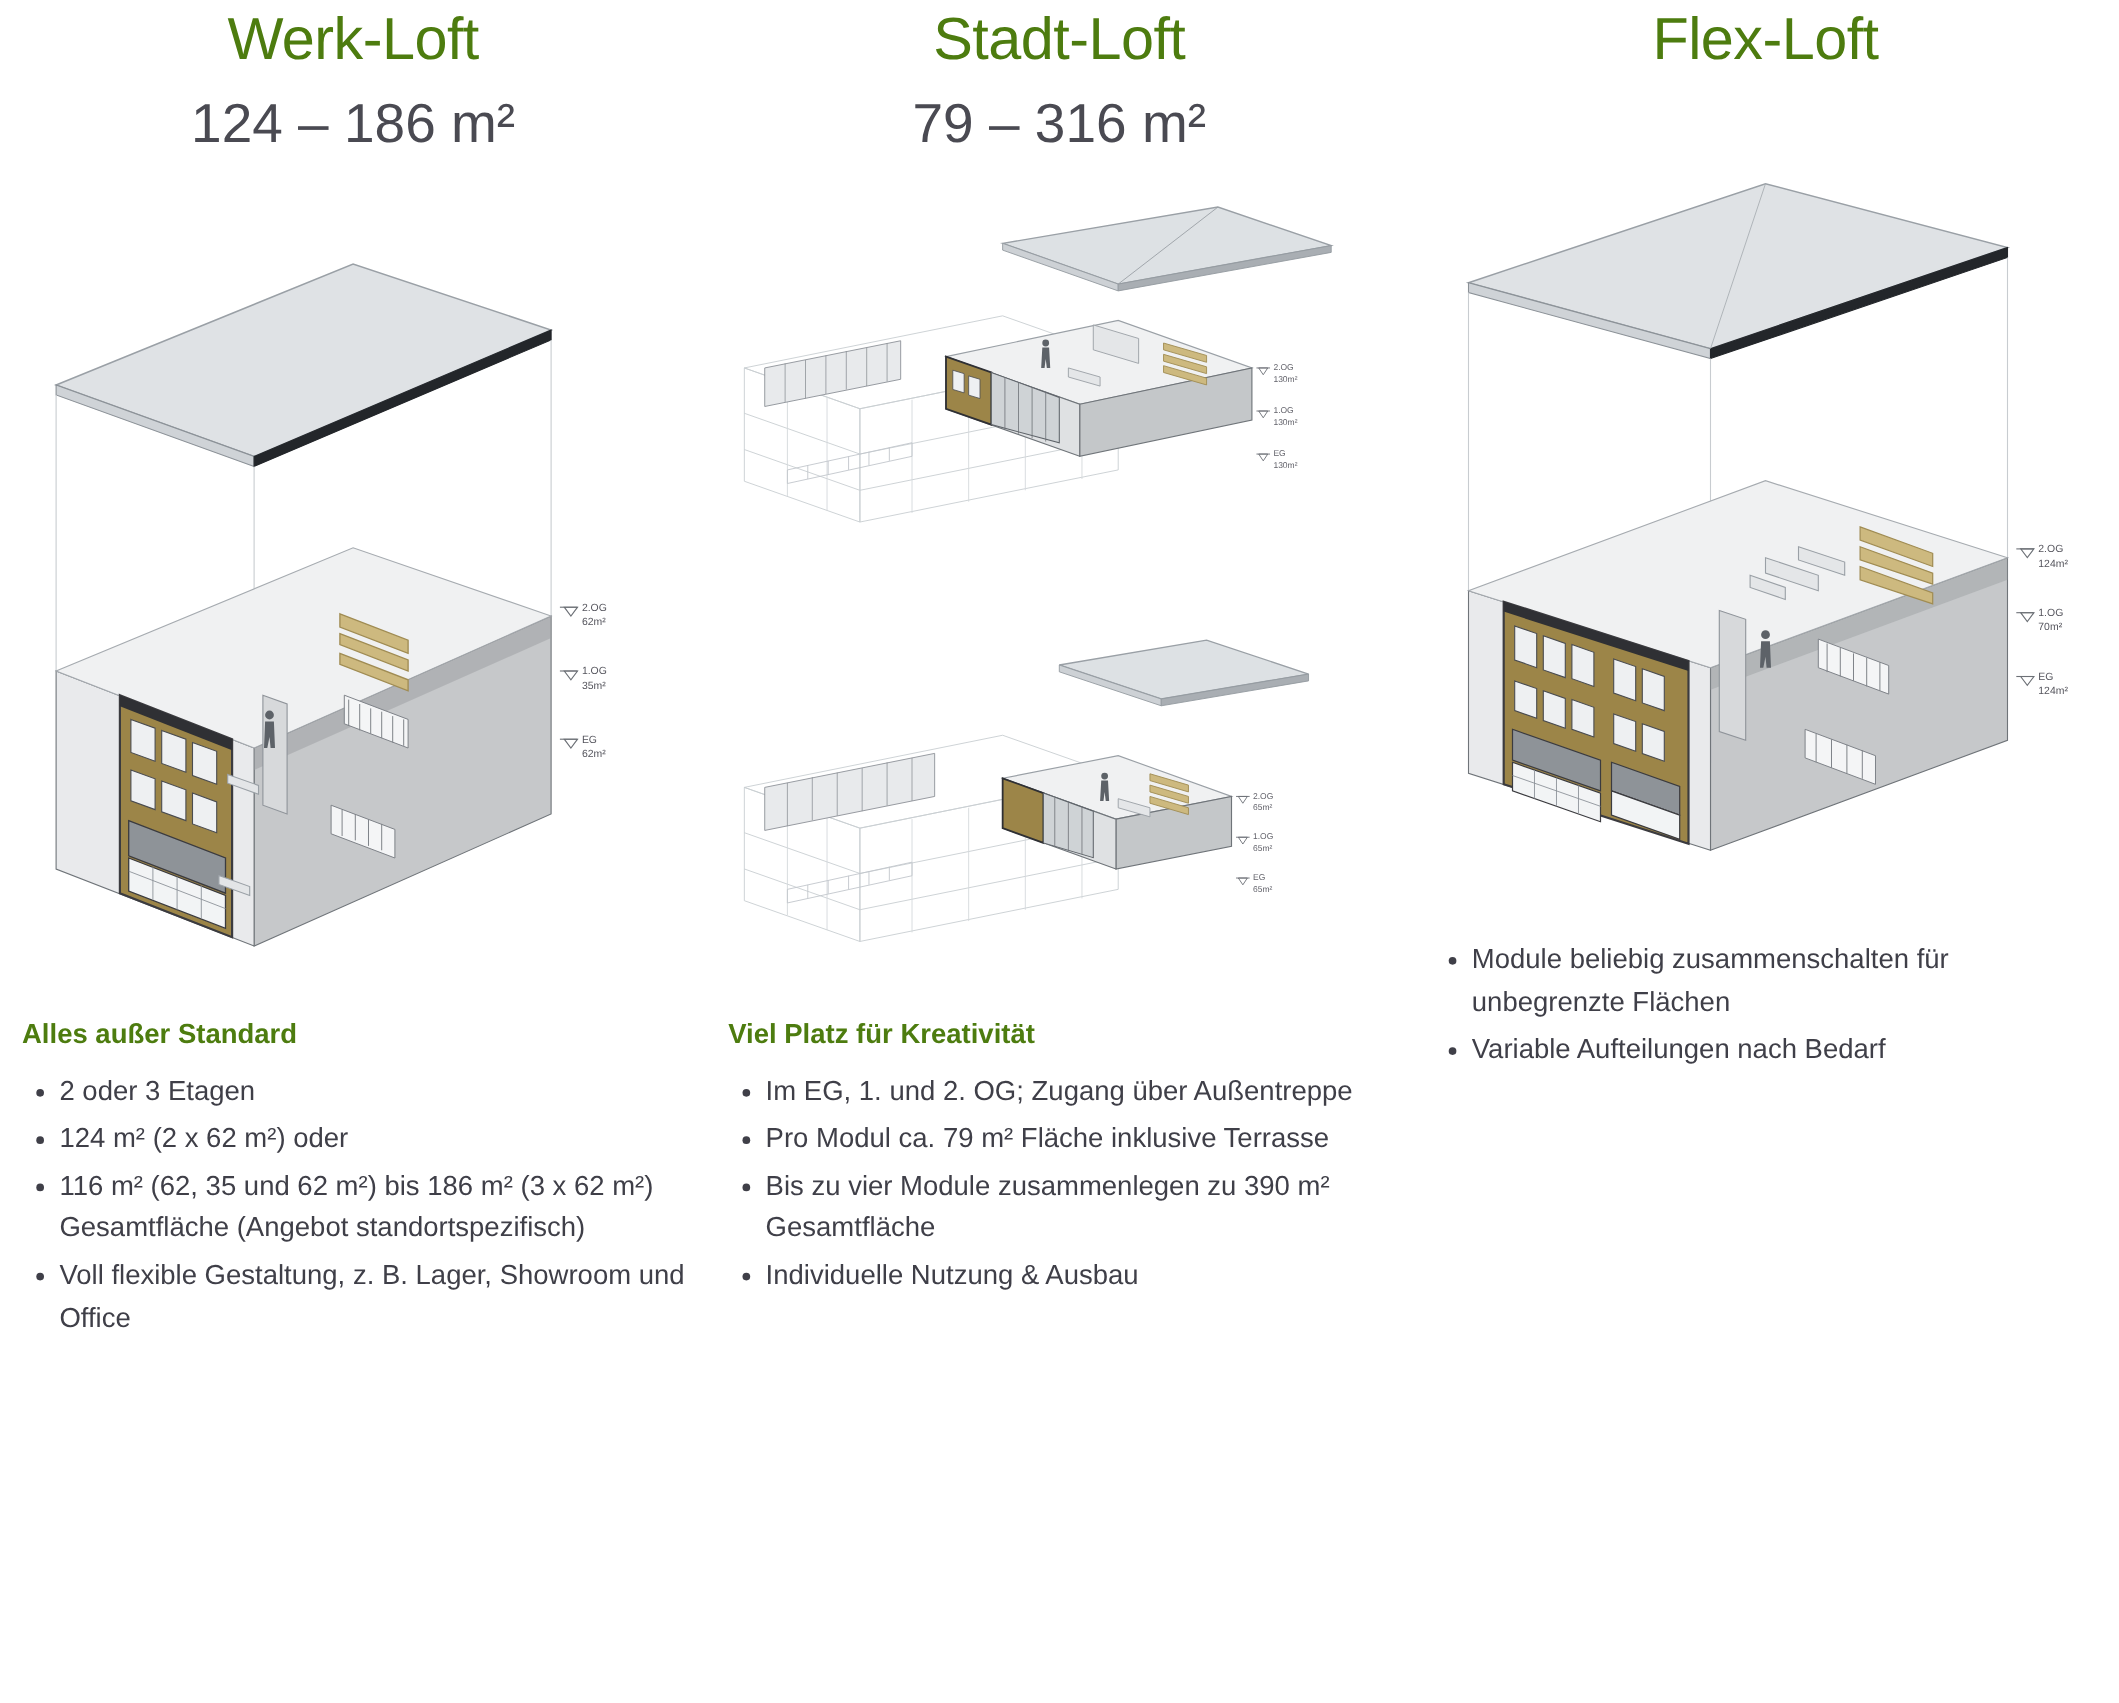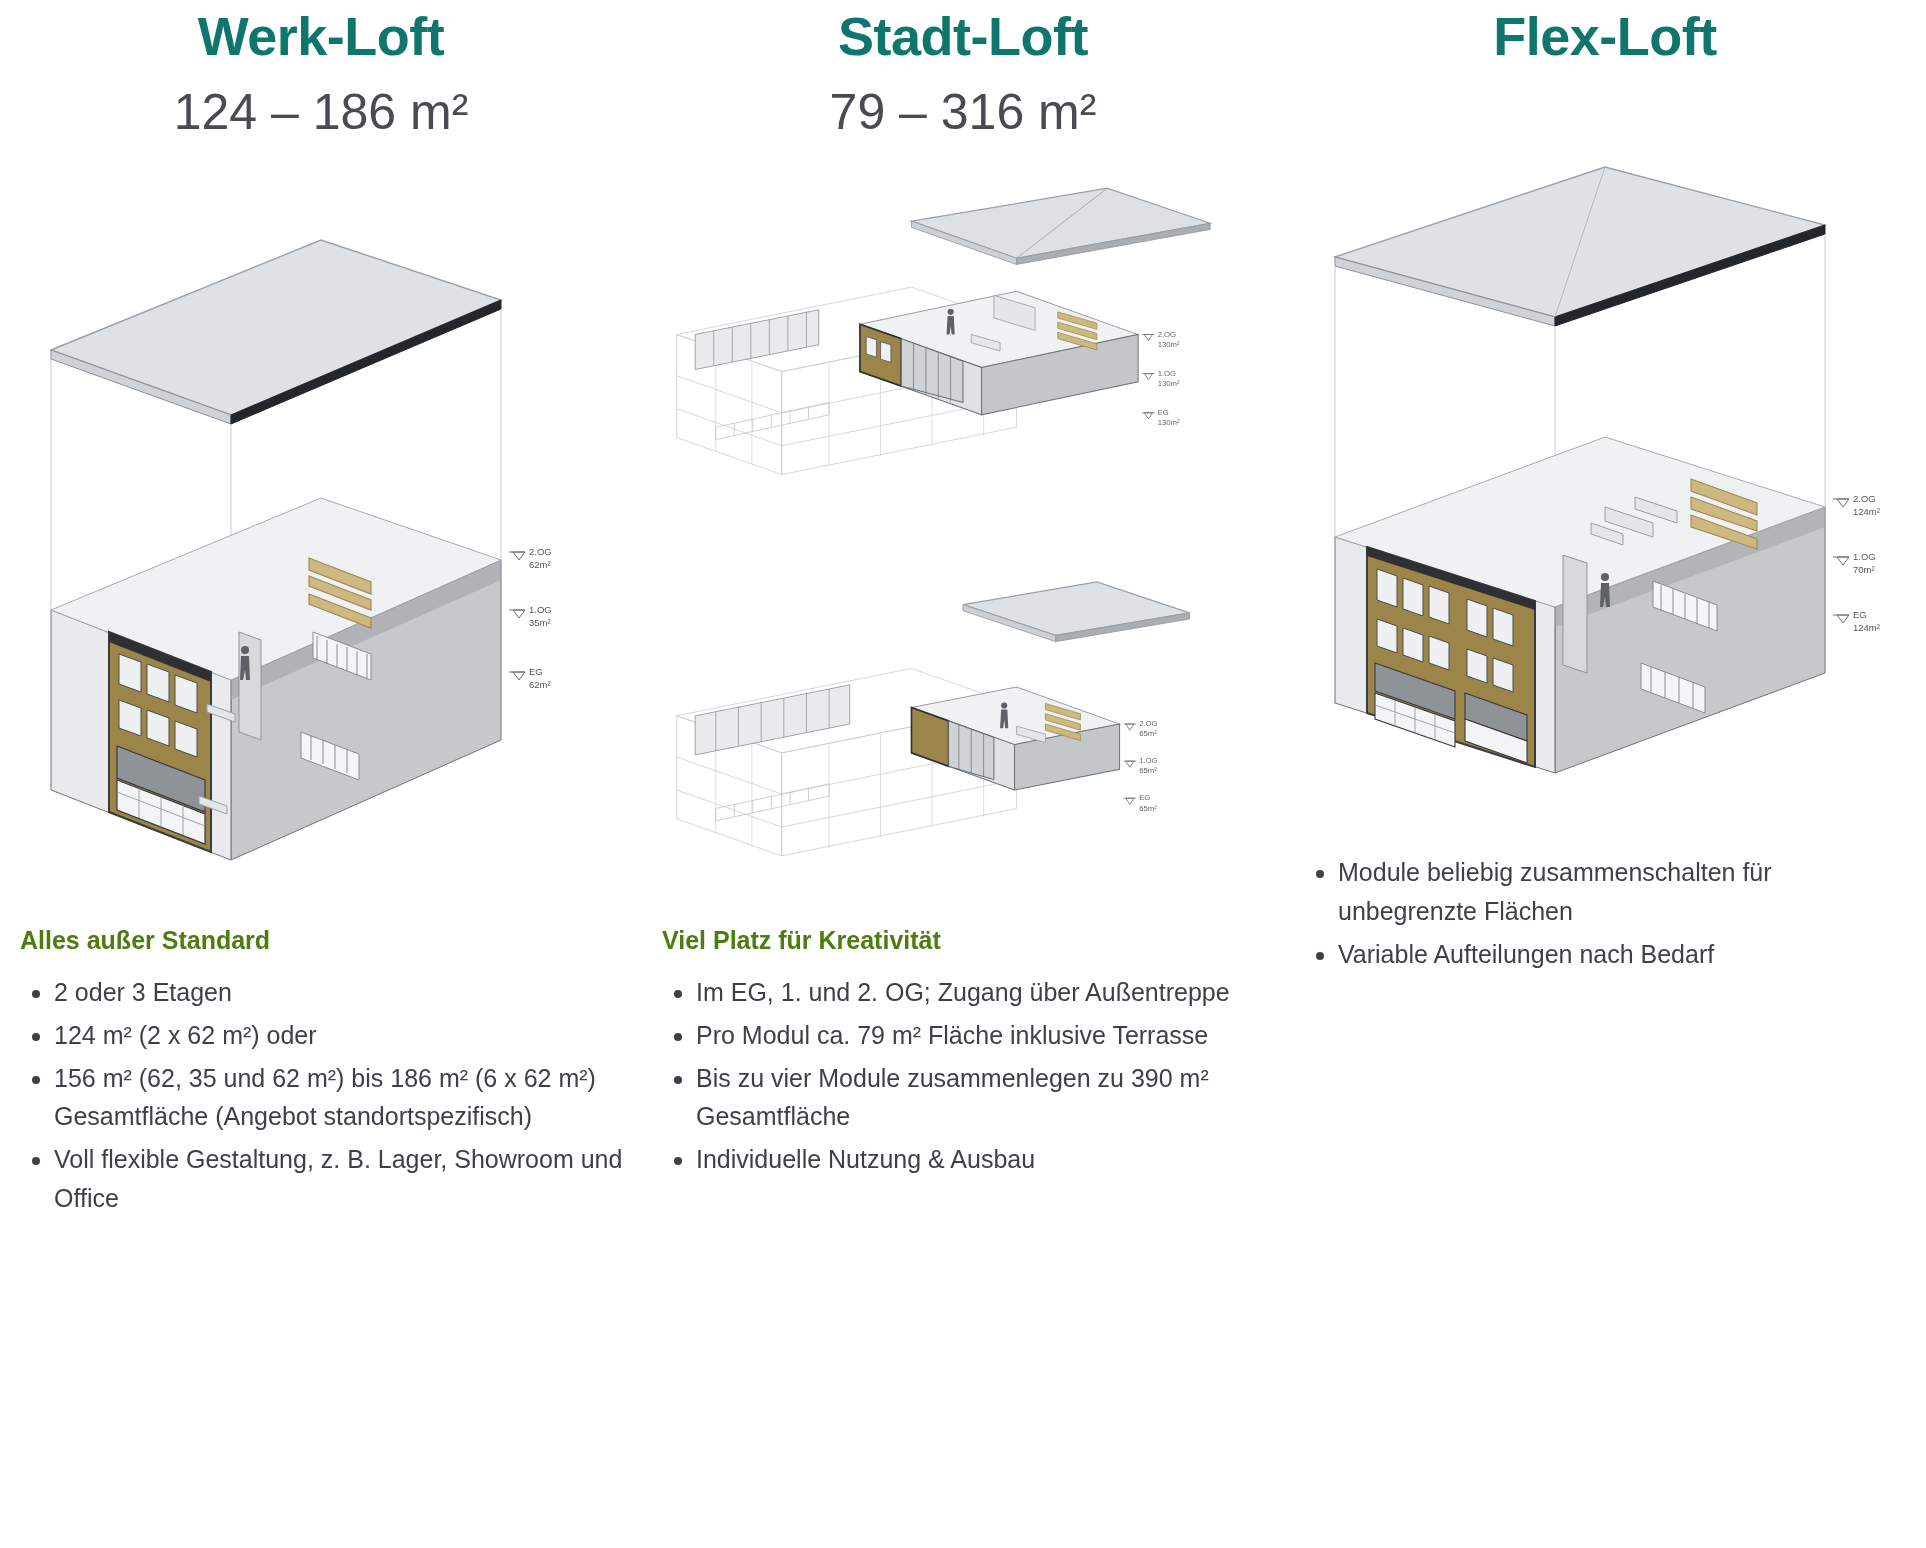--- a/index.html
+++ b/index.html
@@ -20,23 +20,23 @@
   .columns {
     display: grid;
     grid-template-columns: 1fr 1fr 1fr;
     column-gap: 0px;
   }
   .col { padding: 0 12px; }
 
   .col-title {
     text-align: center;
     font-size: 54px;
-    font-weight: bold;
+    font-weight: normal;
     letter-spacing: -0.5px;
-    color: #0f766e;
+    color: #4d7c0f;
     margin: 5px 0 0 0;
     line-height: 1.15;
   }
   .col-area {
     text-align: center;
     font-size: 50px;
     font-weight: 400;
     color: #4a4a52;
     margin: 18px 0 0 0;
     line-height: 1.1;
@@ -198,21 +198,21 @@
             </g>
           </g>
         </svg>
       </div>
 
       <div class="desc">
         <div class="desc-head">Alles außer Standard</div>
         <ul class="desc-list">
           <li>2 oder 3 Etagen</li>
           <li>124 m² (2 x 62 m²) oder</li>
-          <li>156 m² (62, 35 und 62 m²) bis 186 m² (6 x 62 m²) Gesamtfläche (Angebot standortspezifisch)</li>
+          <li>116 m² (62, 35 und 62 m²) bis 186 m² (3 x 62 m²) Gesamtfläche (Angebot standortspezifisch)</li>
           <li>Voll flexible Gestaltung, z. B. Lager, Showroom und Office</li>
         </ul>
       </div>
     </div>
 
     <div class="col">
       <div class="col-title">Stadt-Loft</div>
       <div class="col-area">79 – 316 m²</div>
 
       <div class="illus-wrap split">

